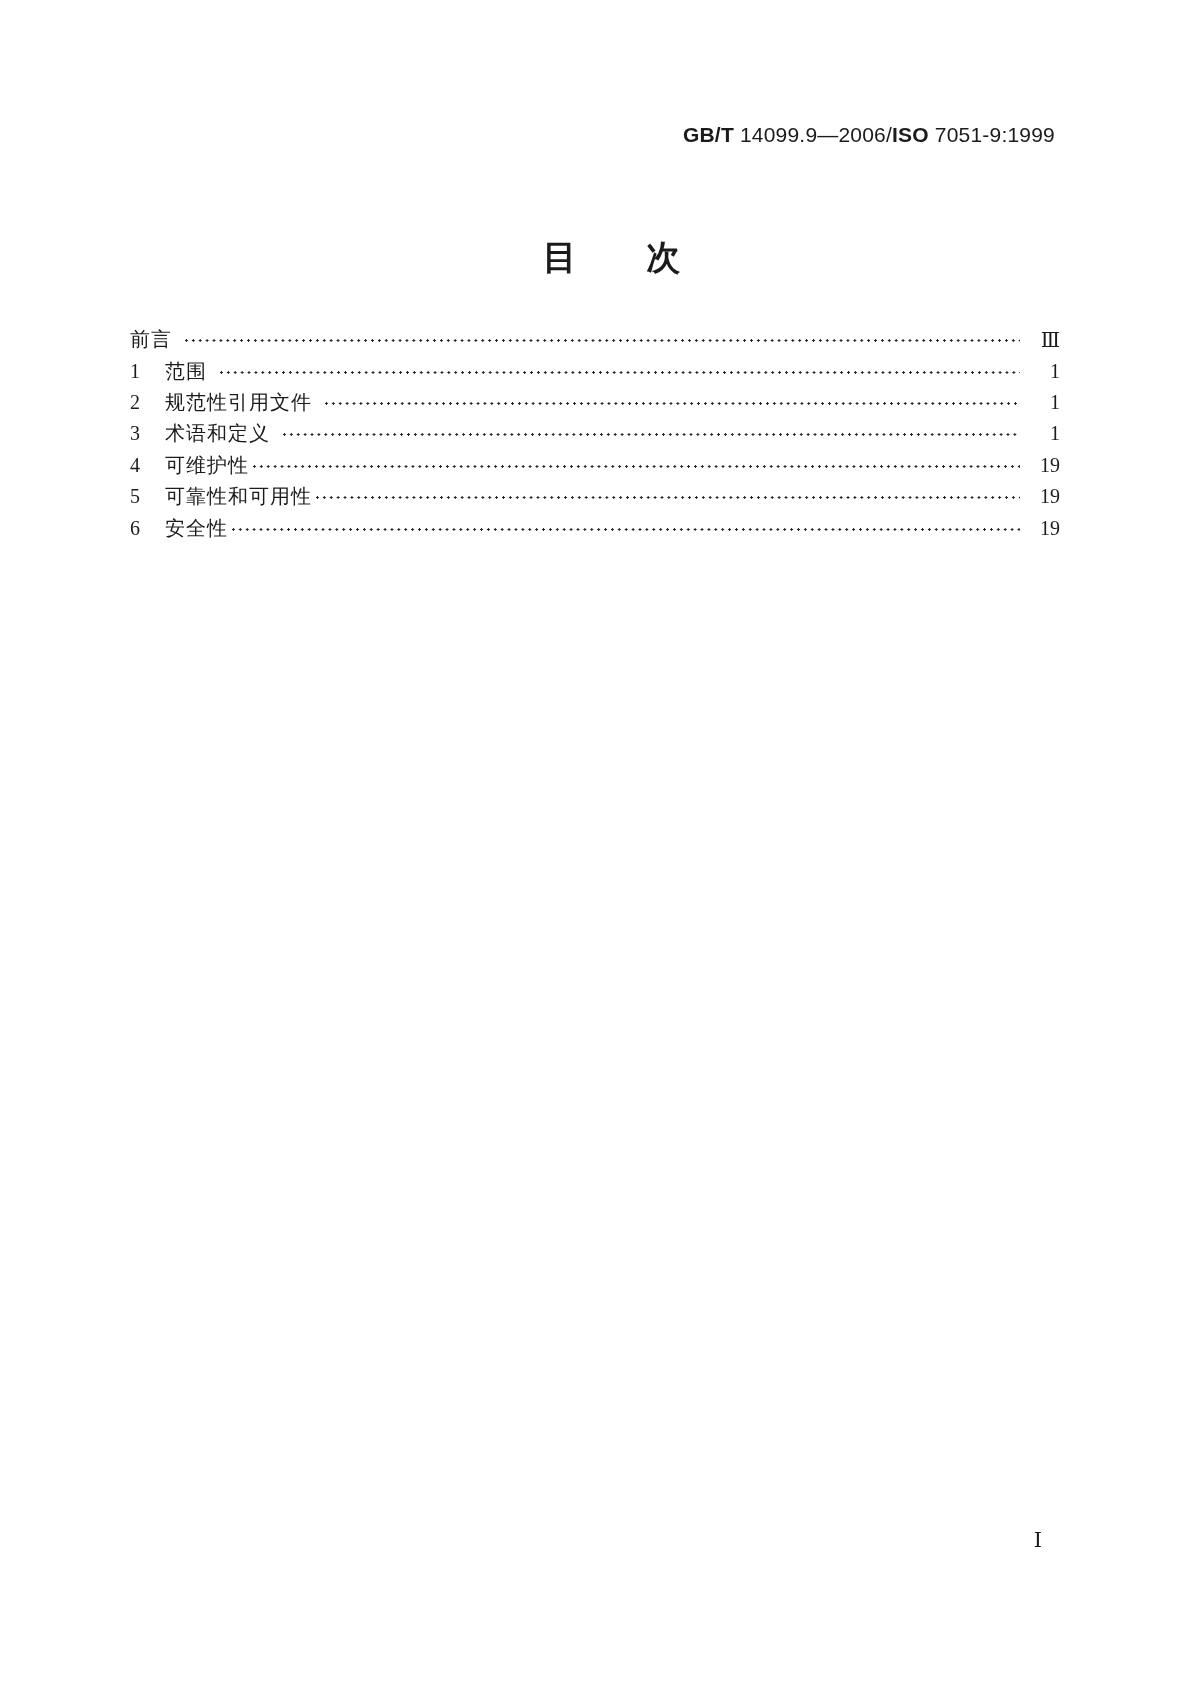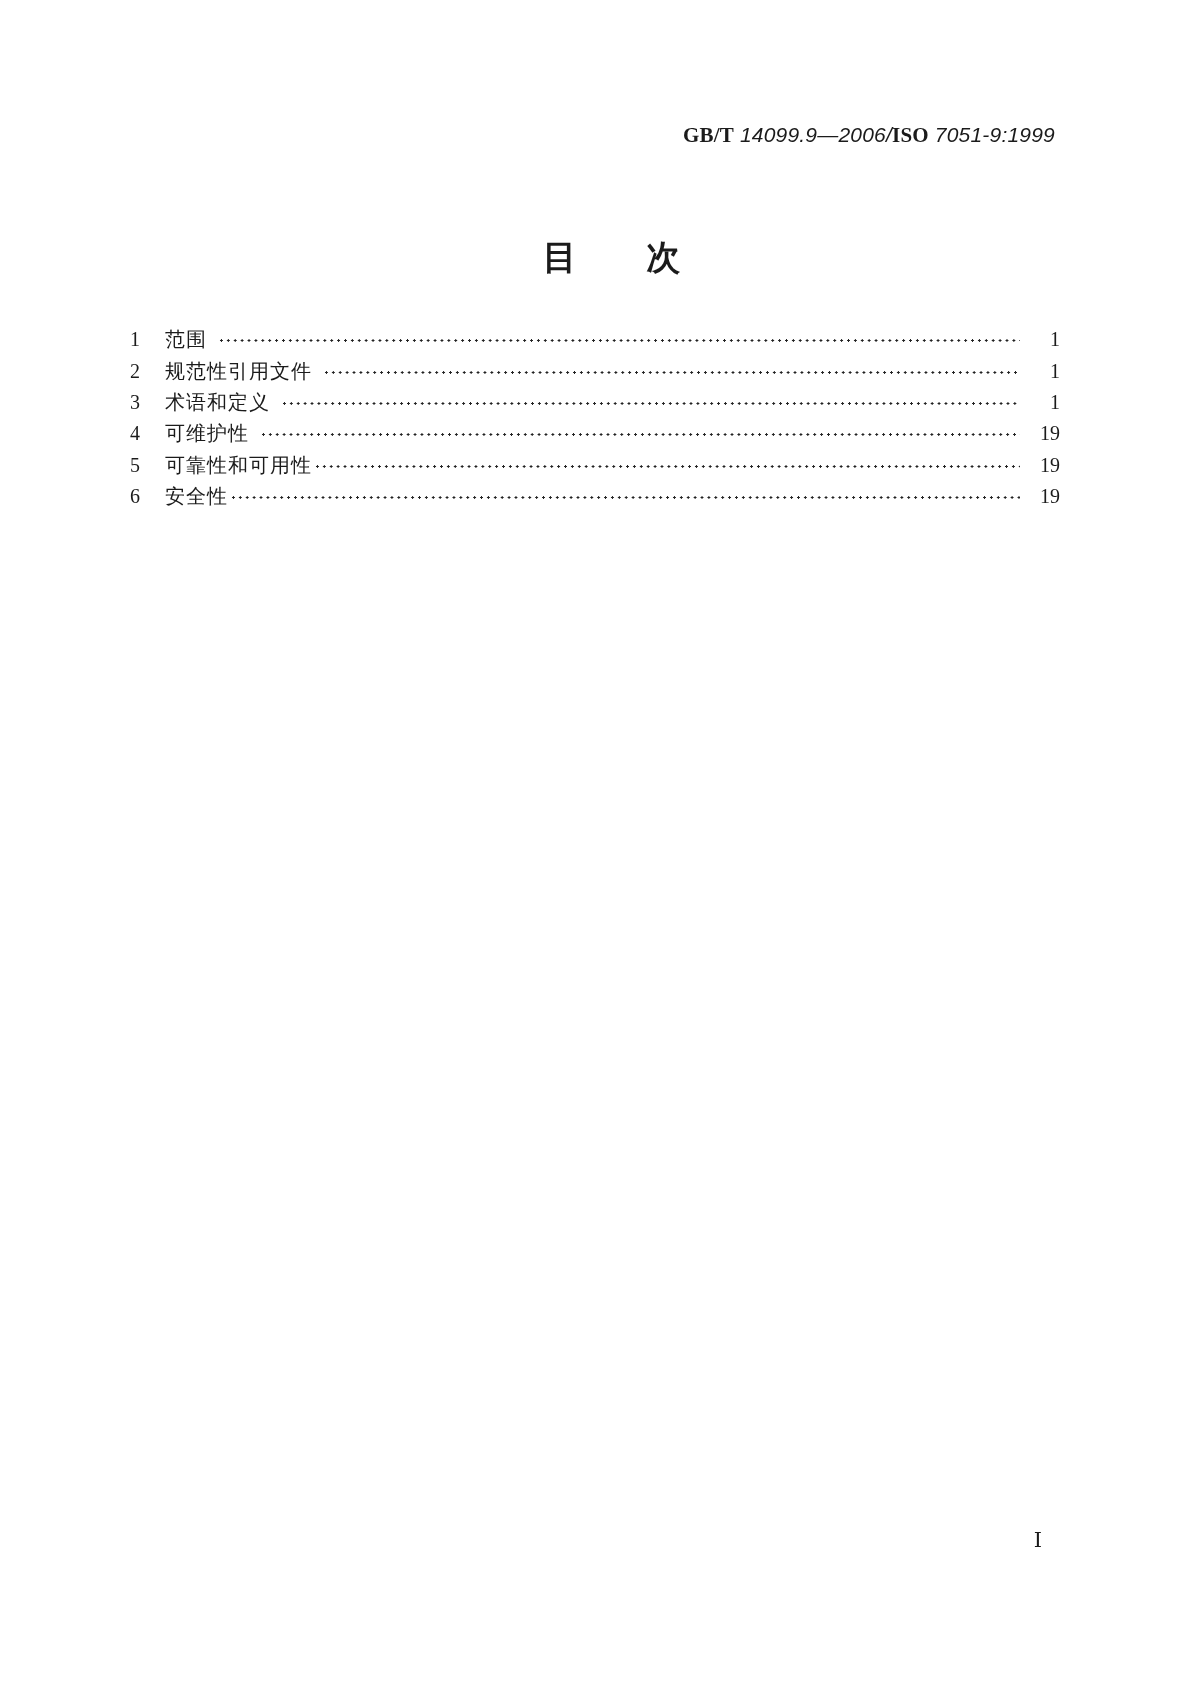--- a/index.html
+++ b/index.html
@@ -17,28 +17,27 @@
   .doc-header {
     position: absolute;
     top: 122px;
     right: 136px;
     font-size: 21px;
     line-height: 26px;
     white-space: nowrap;
     letter-spacing: 0.2px;
   }
   .doc-header .code {
-    font-family: Liberation Serif, serif;
+    font-family: Liberation Sans, sans-serif;
     font-weight: bold;
     text-align: right;
   }
   .doc-header .numpart {
     font-family: "Liberation Sans", "DejaVu Sans", sans-serif;
     font-weight: normal;
-    font-style: italic;
   }
 
   
   .doc-title {
     position: absolute;
     top: 222px;
     left: 0;
     width: 100%;
     margin: 16px;
     text-align: center;
@@ -106,20 +105,26 @@
 <body>
 
 <div class="page">
 
   <div class="doc-header"><span class="code">GB/T</span><span class="numpart"> 14099.9—2006/</span><span class="code">ISO</span><span class="numpart"> 7051-9:1999</span></div>
 
   <h1 class="doc-title">目次</h1>
 
   <div class="toc">
 
+    <div class="toc-row">
+
+      <span class="toc-label">前言</span>
+      <span class="leader"></span>
+      <span class="toc-page">Ⅲ</span>
+    </div>
 
     <div class="toc-row">
       <span class="toc-num">1</span>
       <span class="toc-label">范围</span>
       <span class="leader"></span>
       <span class="toc-page">1</span>
     </div>
 
     <div class="toc-row">
       <span class="toc-num">2</span>

